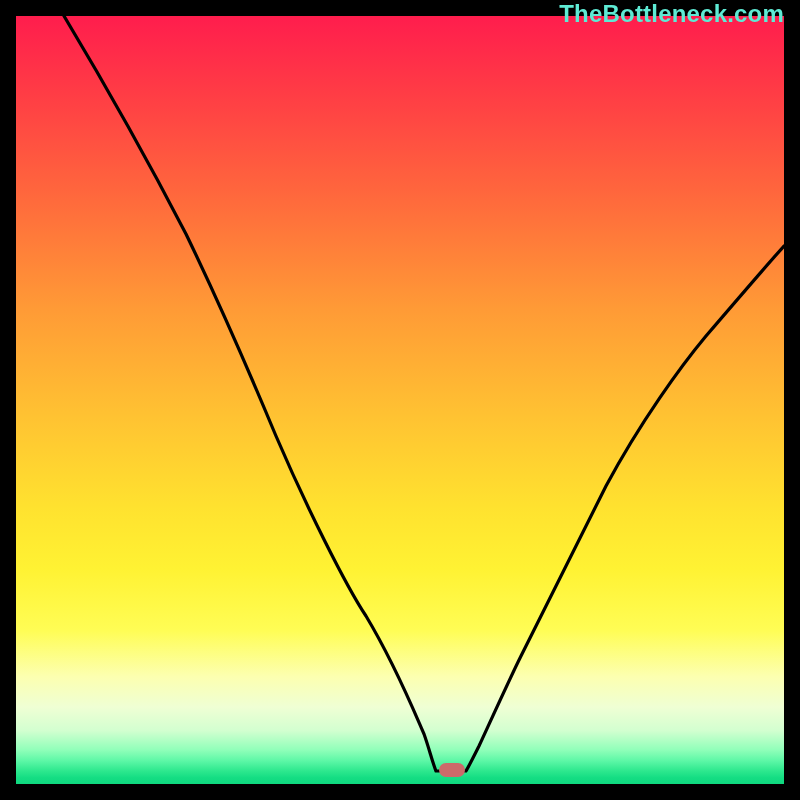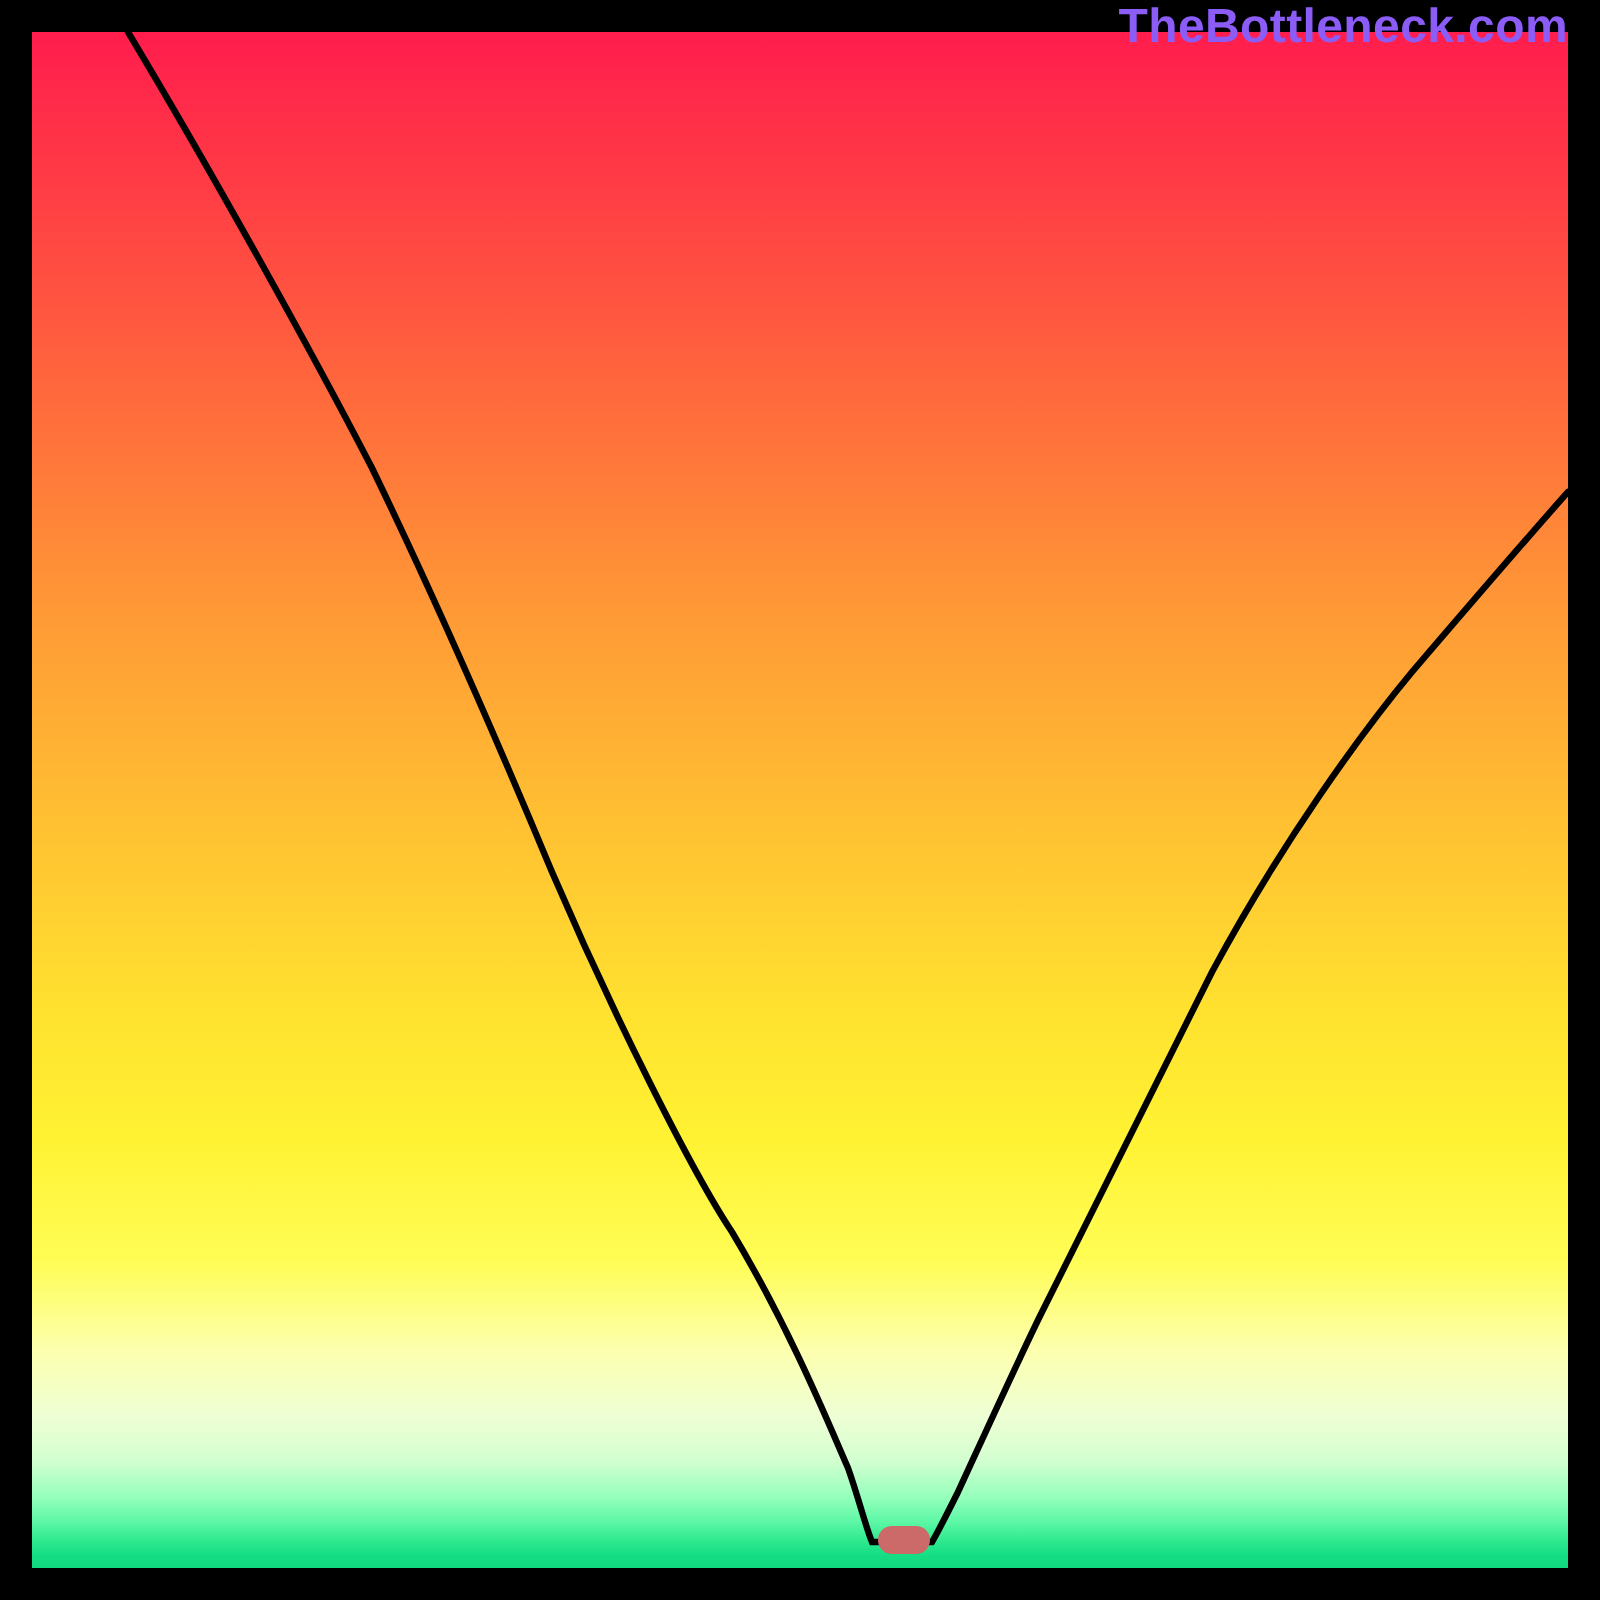--- a/index.html
+++ b/index.html
@@ -43,21 +43,21 @@
       #0fd87f 100%
     );
   }
   .attribution {
     position: absolute;
     right: 16px;
     top: 0px;
     font-family: Arial, Helvetica, sans-serif;
     font-size: 24px;
     font-weight: bold;
-    color: #8b5cf6;
+    color: #5eead4;
     letter-spacing: 0.2px;
     margin-left: 36px;
   }
   svg.curve {
     position: absolute;
     left: 0;
     top: 0;
     width: 768px;
     height: 768px;
   }

